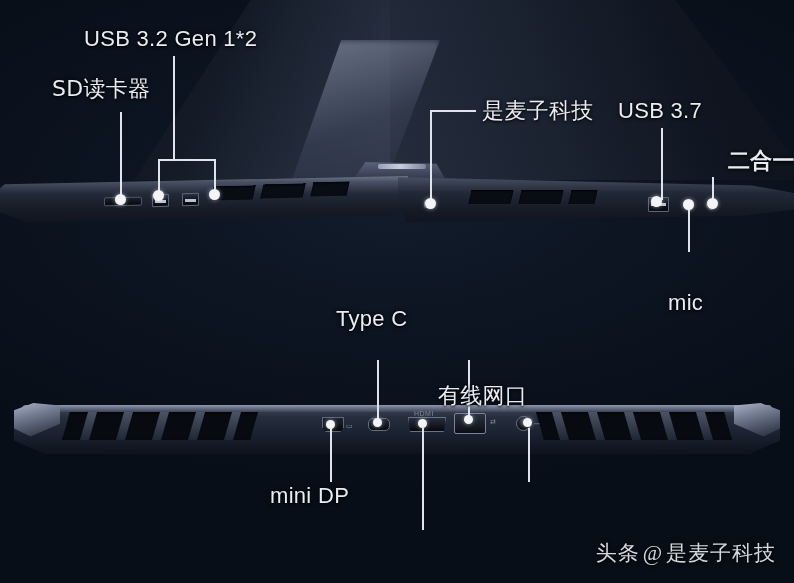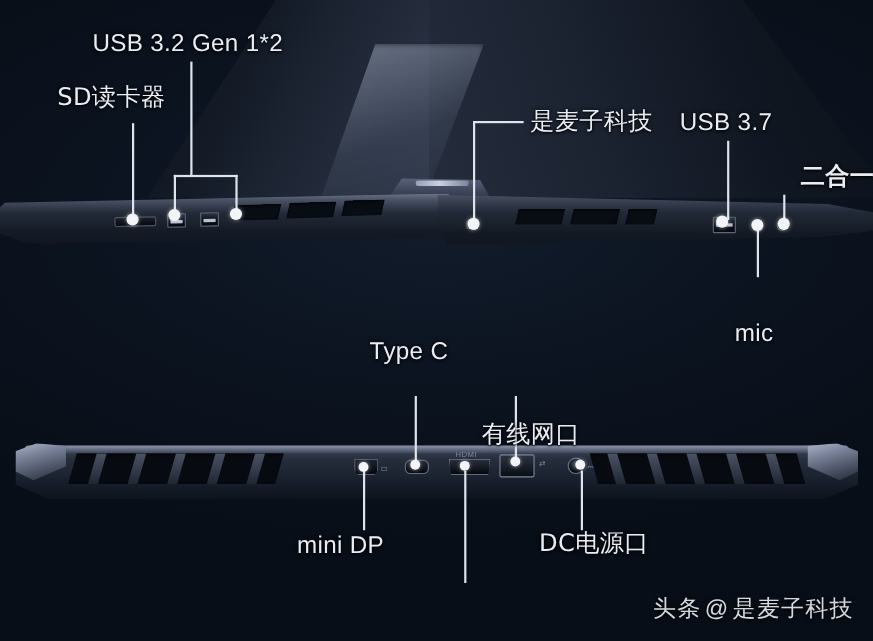--- a/index.html
+++ b/index.html
@@ -165,21 +165,21 @@
     border:1.5px solid #6b7386;
   }
   .tinyMark{
     position:absolute;color:#808a9e;font-size:7px;letter-spacing:.5px;
     font-family:"Liberation Sans",sans-serif;
   }
   
   #wm{
     position:absolute;right:18px;bottom:16px;
     color:#e4e8f0;font-size:21px;letter-spacing:1px;
-    font-family:Liberation Sans, sans-serif;
+    font-family:Liberation Serif, serif;
     text-shadow:0 0 6px rgba(0,0,0,.95),0 1px 2px #000;
     opacity:.93;white-space:nowrap;text-align:center;
   }
   #wm .at{margin:0 3px;}
 </style>
 </head>
 <body>
 
 <div id="stage">
 
@@ -288,20 +288,19 @@
 
     <div class="lead v" style="left:422px;top:128px;height:102px;"></div>
     <div class="dot sm" style="left:418px;top:119px;"></div>
 
     <div class="lead v" style="left:528px;top:128px;height:54px;"></div>
     <div class="dot sm" style="left:523px;top:118px;"></div>
 
     <div class="lbl lat" style="left:336px;top:8px;">Type C</div>
     <div class="lbl cjk" style="left:438px;top:40px;margin-top:45px;">有线网口</div>
     <div class="lbl lat" style="left:270px;top:185px;">mini DP</div>
-    <div class="lbl cjk" style="left:490px;top:184px;">DC电源口</div>
   </div>
 
   <div id="wm">
     <span>头条</span><span class="at">@</span><span>是麦子科技</span>
   </div>
 
 </div>
 
 </body></html>

